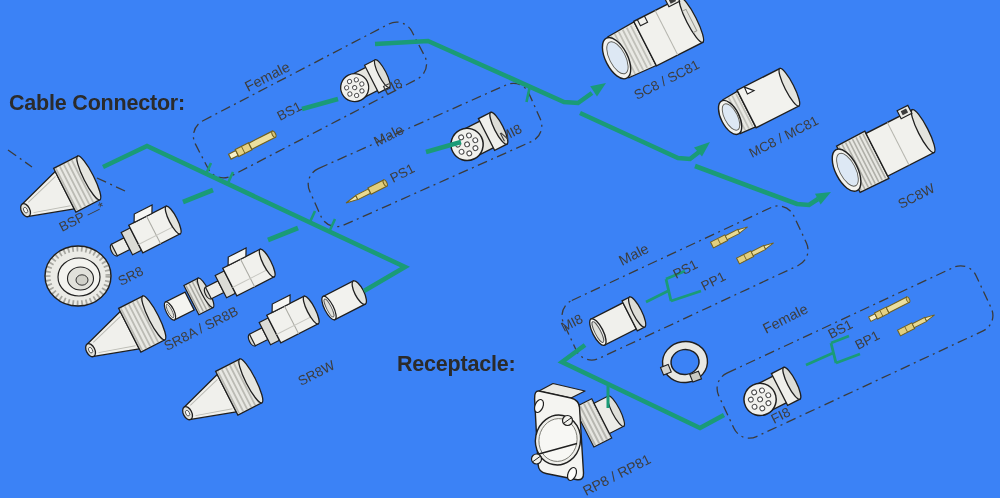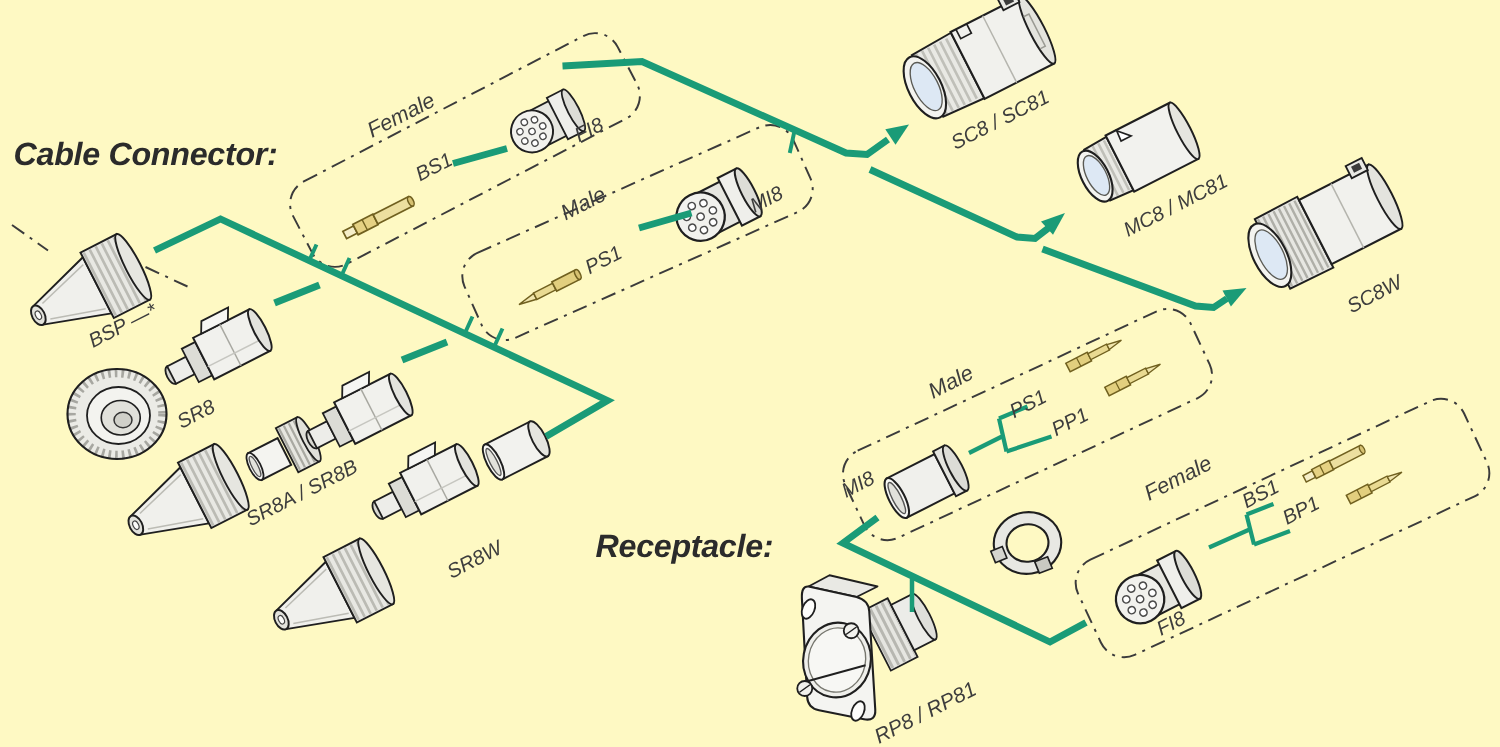--- a/index.html
+++ b/index.html
@@ -1,16 +1,16 @@
 <!DOCTYPE html>
 <html><head>
 <meta charset="utf-8">
 <style>
   html,body{margin:0;padding:0;background:#ffffff;}
-  #stage{position:relative;width:1000px;height:498px;background:#fef9c3;overflow:hidden;font-style:italic;}
+  #stage{position:relative;width:1000px;height:498px;background:#3b82f6;overflow:hidden;}
   svg{position:absolute;left:0;top:0;}
   svg text{font-family:"Liberation Sans","DejaVu Sans",sans-serif;fill:#3a3a3a;}
   text.sec-title{font-size:21.5px;font-weight:bold;fill:#2b2b2b;letter-spacing:-0.2px;}
   text.part-label{font-size:13.5px;fill:#3d3d3d;}
   text.part-label-lg{font-size:14.5px;fill:#3d3d3d;}
 </style>
 </head>
 <body>
 
 <div id="stage">

